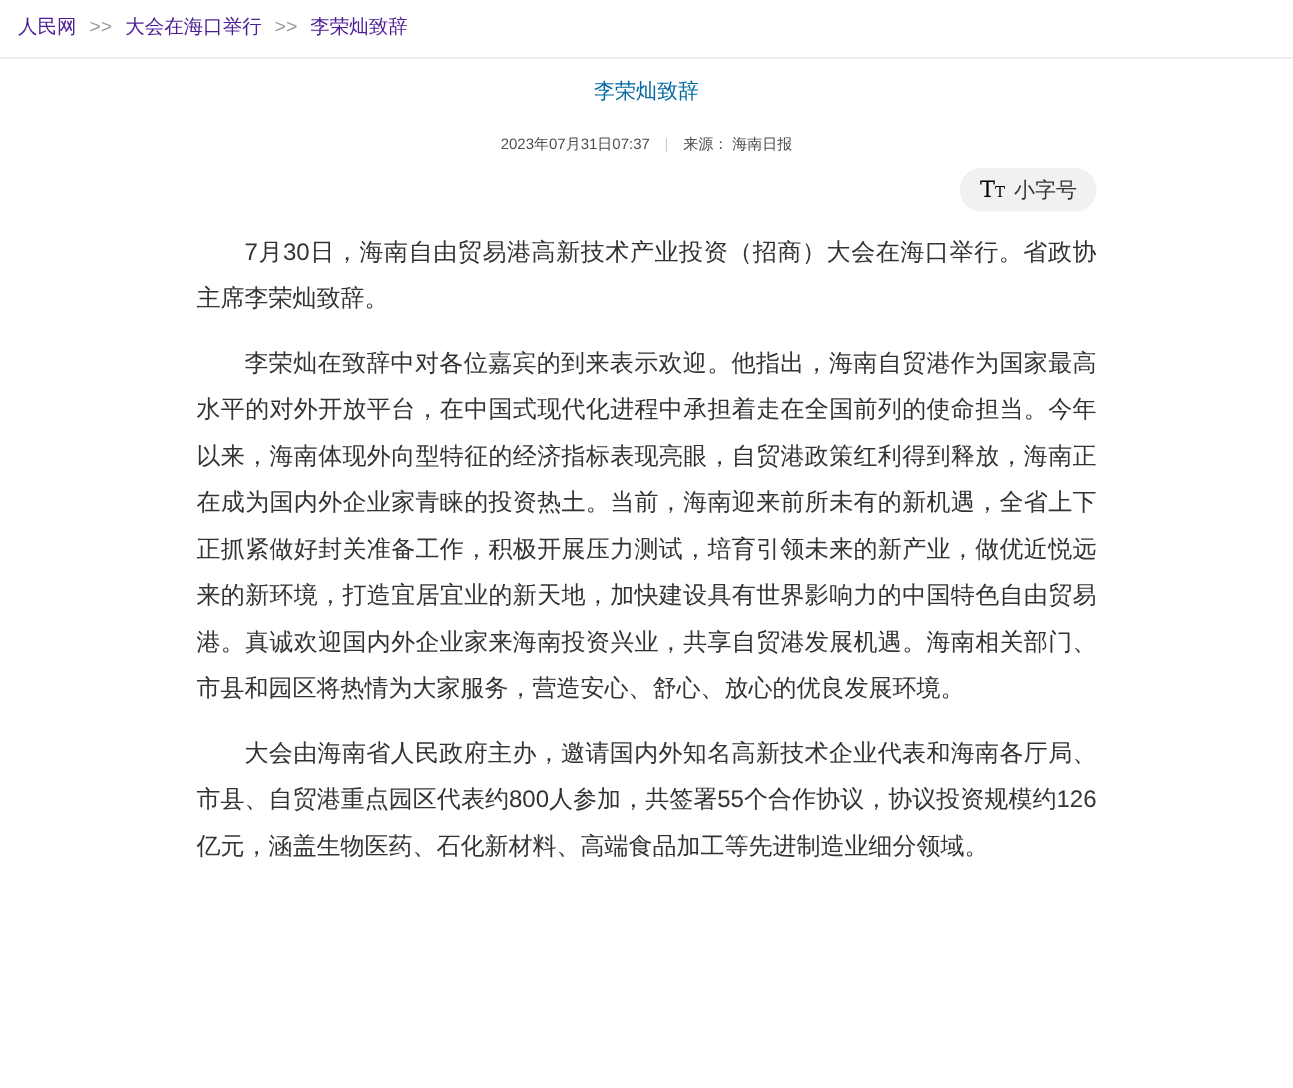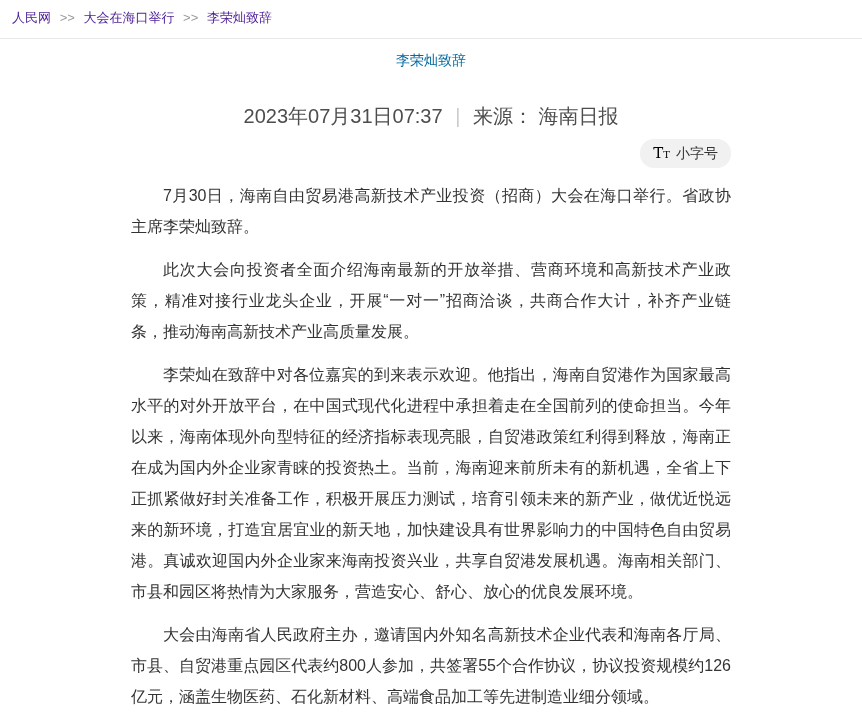--- a/index.html
+++ b/index.html
@@ -52,23 +52,23 @@
     color: #2b2b2b;
     line-height: 34px;
   }
   .subtitle {
     margin-top: 13px;
     text-align: center;
     font-size: 14px;
     color: #0369a1;
   }
   .meta {
-    margin-top: 33px;
+    margin-top: 19px;
     text-align: center;
-    font-size: 20px;
+    font-size: 10px;
     color: #4d4d4d;
   }
   .meta .pipe {
     color: #cccccc;
     margin: 0 7px;
   }
   .meta a {
     color: #4d4d4d;
     text-decoration: none;
   }
@@ -139,21 +139,20 @@
 
     <div class="toolbar">
       <button class="font-btn">
         <span class="tt"><span class="t-big">T</span><span class="t-small">T</span></span>
         <span>小字号</span>
       </button>
     </div>
 
     <div class="body">
       <p class="indent">7月30日，海南自由贸易港高新技术产业投资（招商）大会在海口举行。省政协主席李荣灿致辞。</p>
-      <p class="indent">此次大会向投资者全面介绍海南最新的开放举措、营商环境和高新技术产业政策，精准对接行业龙头企业，开展“一对一”招商洽谈，共商合作大计，补齐产业链条，推动海南高新技术产业高质量发展。</p>
       <p class="indent">李荣灿在致辞中对各位嘉宾的到来表示欢迎。他指出，海南自贸港作为国家最高水平的对外开放平台，在中国式现代化进程中承担着走在全国前列的使命担当。今年以来，海南体现外向型特征的经济指标表现亮眼，自贸港政策红利得到释放，海南正在成为国内外企业家青睐的投资热土。当前，海南迎来前所未有的新机遇，全省上下正抓紧做好封关准备工作，积极开展压力测试，培育引领未来的新产业，做优近悦远来的新环境，打造宜居宜业的新天地，加快建设具有世界影响力的中国特色自由贸易港。真诚欢迎国内外企业家来海南投资兴业，共享自贸港发展机遇。海南相关部门、市县和园区将热情为大家服务，营造安心、舒心、放心的优良发展环境。</p>
       <p class="indent">大会由海南省人民政府主办，邀请国内外知名高新技术企业代表和海南各厅局、市县、自贸港重点园区代表约800人参加，共签署55个合作协议，协议投资规模约126亿元，涵盖生物医药、石化新材料、高端食品加工等先进制造业细分领域。</p>
 
     </div>
 
   </div>
 
 </div>
 
 </body></html>

